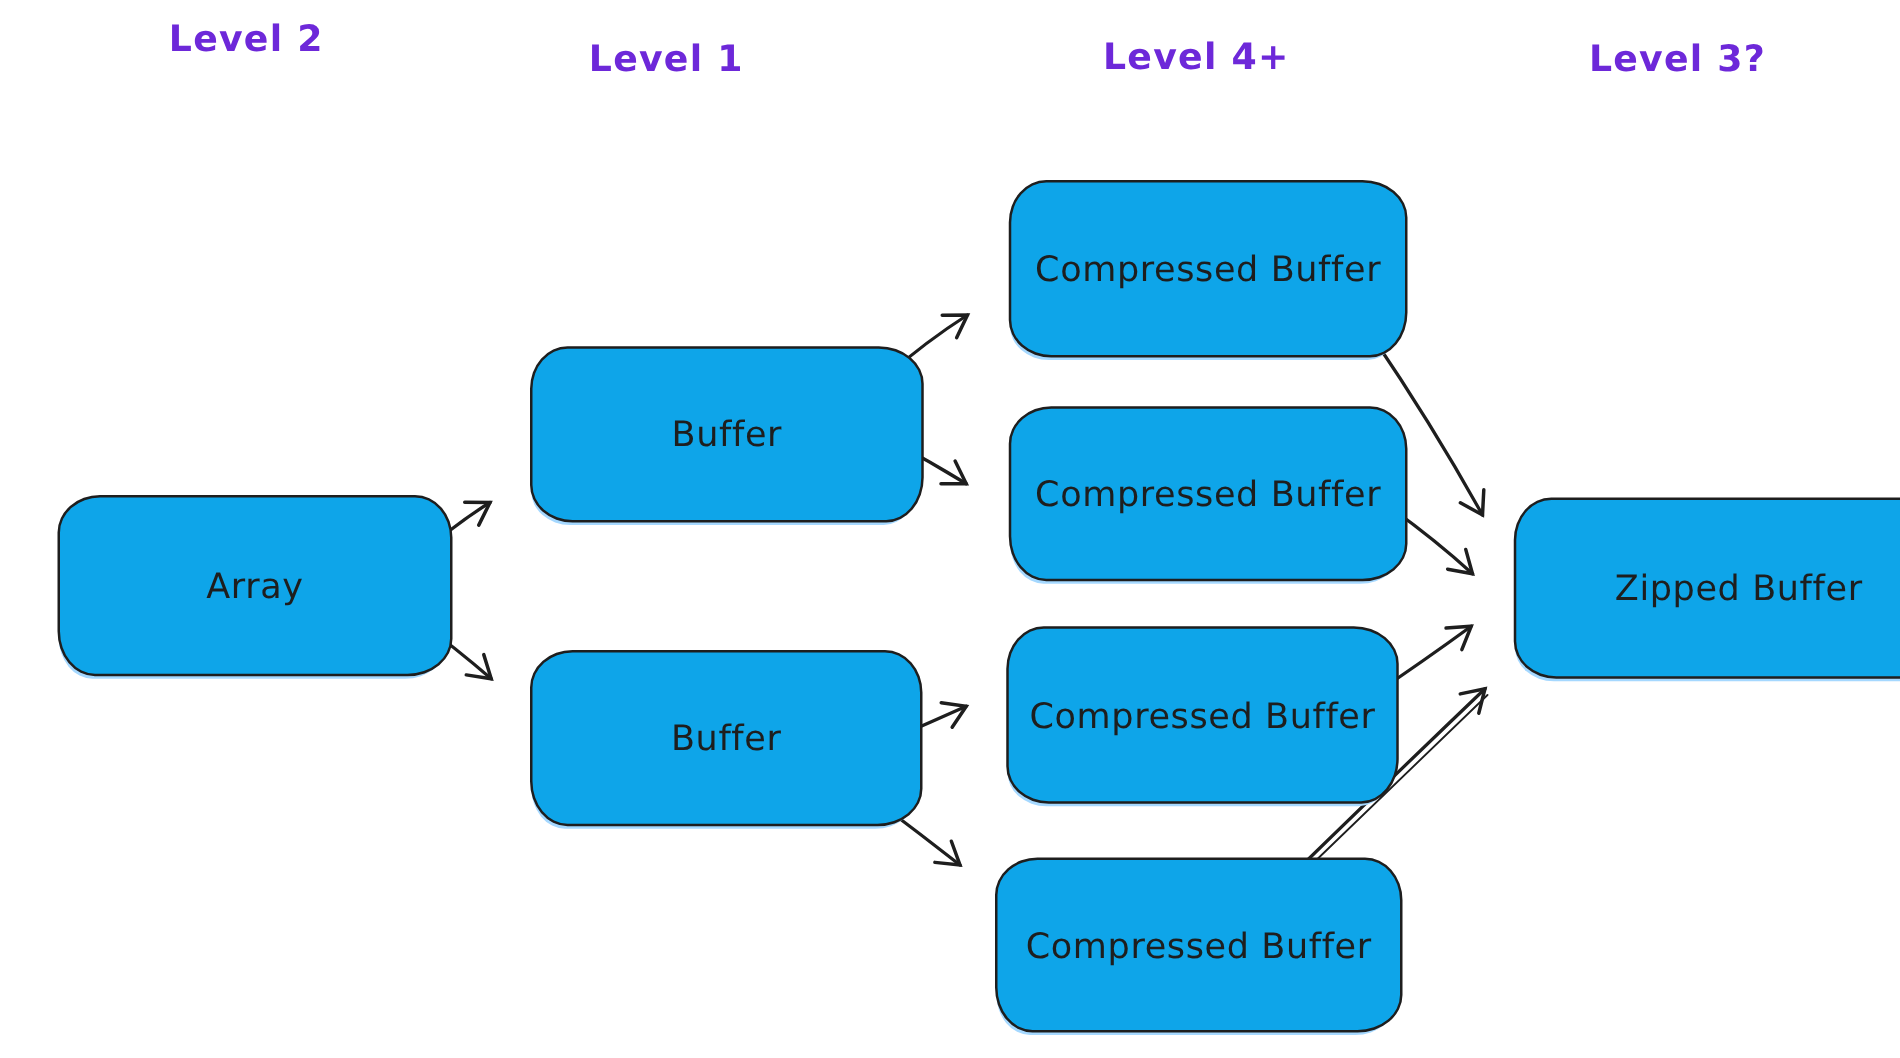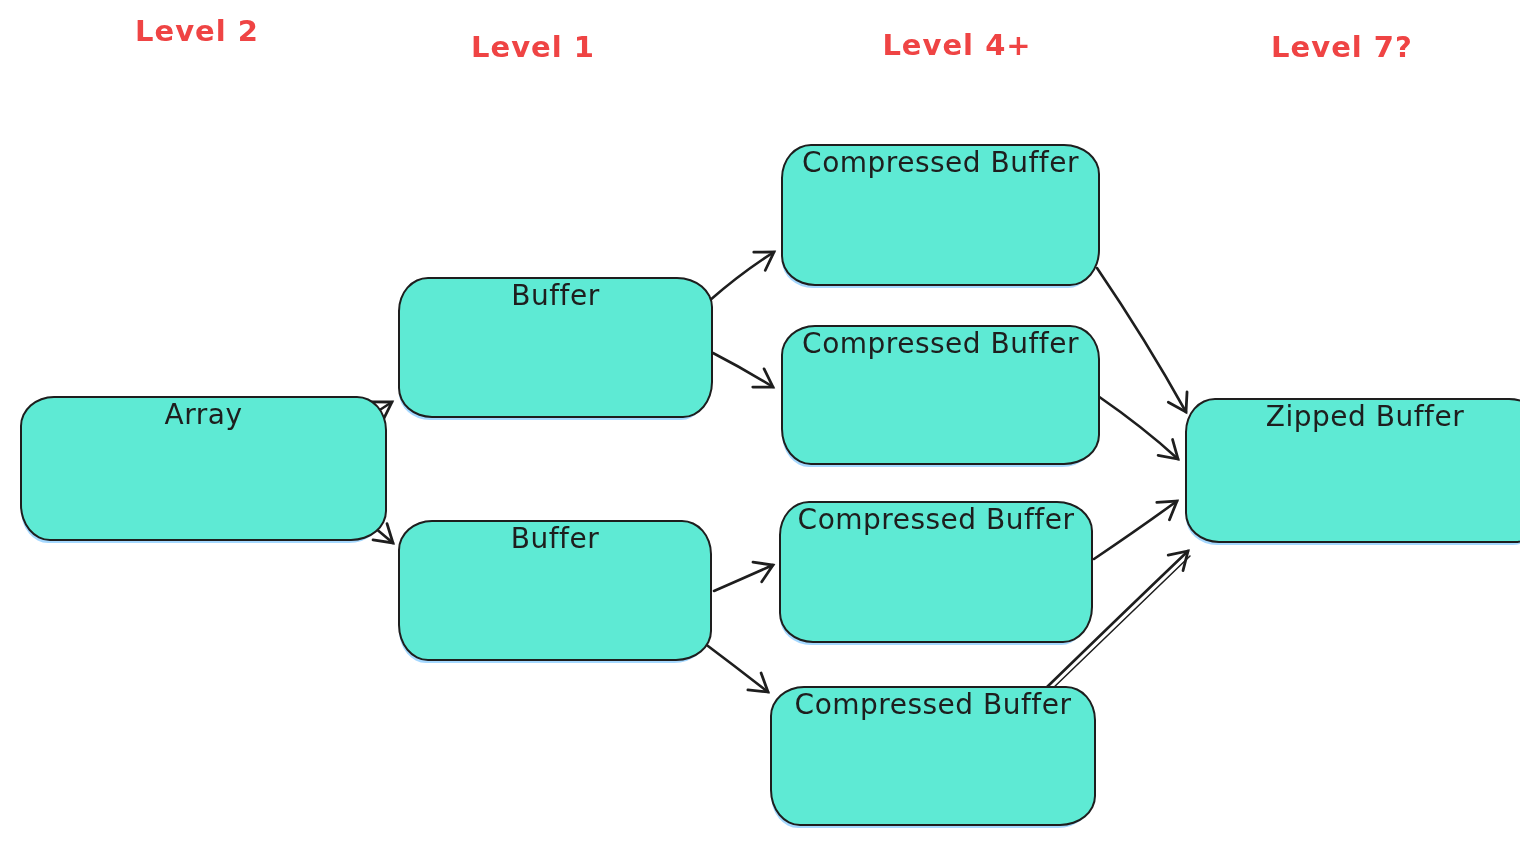--- a/index.html
+++ b/index.html
@@ -20,33 +20,34 @@
     left: 0;
     top: 0;
     width: 1520px;
     height: 846px;
   }
   .col-header {
     position: absolute;
     transform: translateX(-50%);
     font-size: 29px;
     font-weight: 600;
-    color: #ef4444;
+    color: #6d28d9;
     letter-spacing: 1px;
     white-space: nowrap;
   }
   .node {
     position: absolute;
-    background: #5eead4;
+    background: #0ea5e9;
     border: 2.6px solid #1e1e1e;
     box-sizing: border-box;
     display: flex;
-    align-items: flex-start;
+    align-items: center;
     justify-content: center;
     box-shadow: -2px 5px 0 -3px #a5d8ff;
+    margin-left: 26px;
   }
   .r1 { border-radius: 34px 30px 36px 30px / 30px 34px 30px 36px; }
   .r2 { border-radius: 30px 36px 30px 34px / 34px 30px 36px 30px; }
   .node-label {
     font-size: 28px;
     color: #1e1e1e;
     letter-spacing: 0.5px;
     white-space: nowrap;
   }
 </style>
@@ -72,23 +73,23 @@
       <path d="M1098,396 Q1143,427 1178,459" marker-end="url(#arrowhead)"></path>
       <path d="M1094,559 Q1140,528 1177,501" marker-end="url(#arrowhead)"></path>
       <path d="M1046,688 Q1120,616 1188,551" marker-end="url(#arrowhead)"></path>
       <path d="M1050,691 Q1124,620 1190,556" stroke-width="1.5"></path>
     </g>
   </svg>
 
   <div class="col-header" style="left:197px; top:14px;">Level 2</div>
   <div class="col-header" style="left:533px; top:30px;">Level 1</div>
   <div class="col-header" style="left:923px; top:28px;margin-left:34px;">Level 4+</div>
-  <div class="col-header" style="left:1342px; top:30px;">Level 7?</div>
+  <div class="col-header" style="left:1342px; top:30px;">Level 3?</div>
 
-  <div class="node r1" style="left:20px; top:396px; width:367px; height:145px;">
+  <div class="node r1" style="left:20px; top:396px; width:316px; height:145px;">
     <span class="node-label">Array</span>
   </div>
 
   <div class="node r2" style="left:398px; top:277px; width:315px; height:141px;">
     <span class="node-label">Buffer</span>
   </div>
 
   <div class="node r1" style="left:398px; top:520px; width:314px; height:141px;">
     <span class="node-label">Buffer</span>
   </div>

